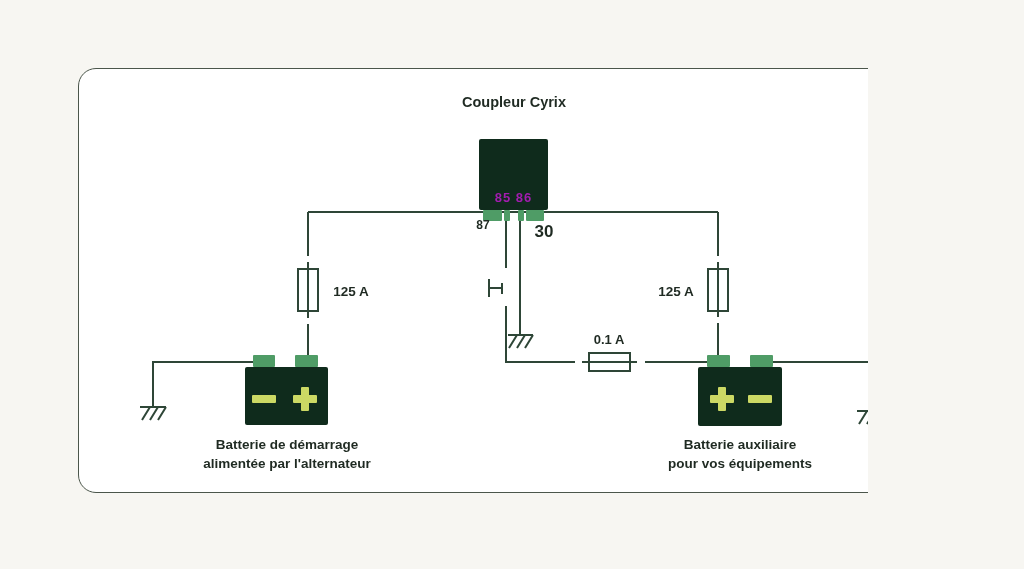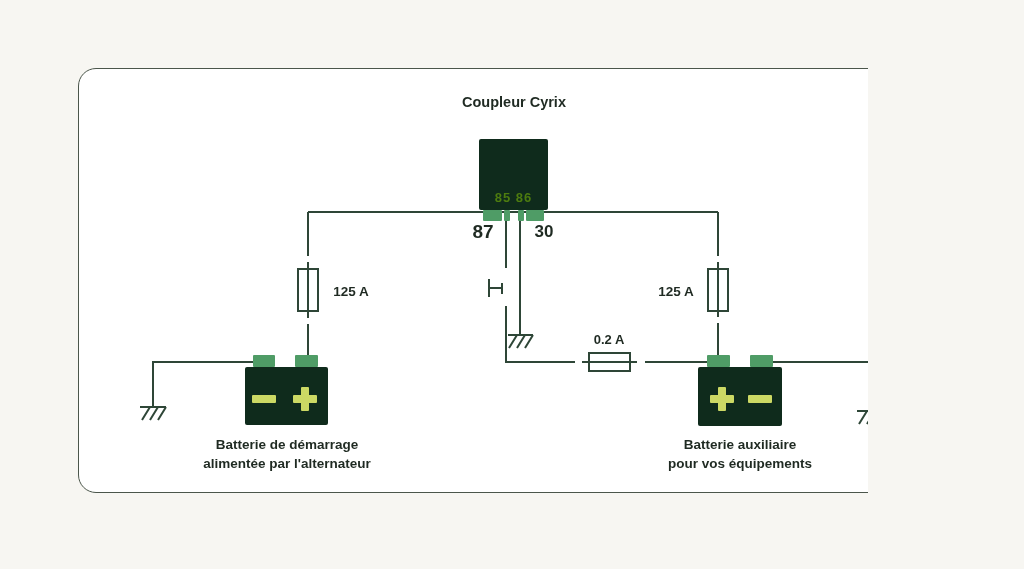--- a/index.html
+++ b/index.html
@@ -11,22 +11,22 @@
     position:absolute;left:78px;top:68px;width:866px;height:423px;
     background:#ffffff;border:1px solid #4b564b;border-radius:18px;
   }
   .schematic{position:absolute;left:0;top:0;width:1024px;height:569px;}
   .lbl{
     position:absolute;font-weight:700;color:#1f2a22;text-align:center;
     line-height:19px;white-space:nowrap;
   }
   .title{left:424px;top:93px;width:180px;font-size:14.5px;}
   .title span{display:block;}
-  .pins{left:479px;top:188px;width:69px;font-size:13px;color:#4d7c0f;letter-spacing:1px;}
-  .pin87{left:463px;top:222px;width:40px;font-size:19px;}
+  .pins{left:479px;top:188px;width:69px;font-size:13px;color:#a21caf;letter-spacing:1px;}
+  .pin87{left:463px;top:216px;width:40px;font-size:12px;}
   .pin30{left:524px;top:222px;width:40px;font-size:17px;}
   .fuseL{left:326px;top:282px;width:50px;font-size:13.5px;}
   .fuseR{left:651px;top:282px;width:50px;font-size:13.5px;}
   .fuseC{left:584px;top:330px;width:50px;font-size:13px;}
   .capL{left:167px;top:435px;width:240px;font-size:13.5px;}
   .capR{left:620px;top:435px;width:240px;font-size:13.5px;}
   .capL span,.capR span{display:block;}
 </style>
 </head>
 <body>
@@ -110,21 +110,21 @@
   <div class="lbl title">
     <span>Coupleur Cyrix</span>
   </div>
 
   <div class="lbl pins">85 86</div>
   <div class="lbl pin87">87</div>
   <div class="lbl pin30">30</div>
 
   <div class="lbl fuseL">125 A</div>
   <div class="lbl fuseR">125 A</div>
-  <div class="lbl fuseC">0.2 A</div>
+  <div class="lbl fuseC">0.1 A</div>
 
   <div class="lbl capL">
     <span>Batterie de démarrage</span>
     <span>alimentée par l'alternateur</span>
   </div>
   <div class="lbl capR">
     <span>Batterie auxiliaire</span>
     <span>pour vos équipements</span>
   </div>
 </div>

